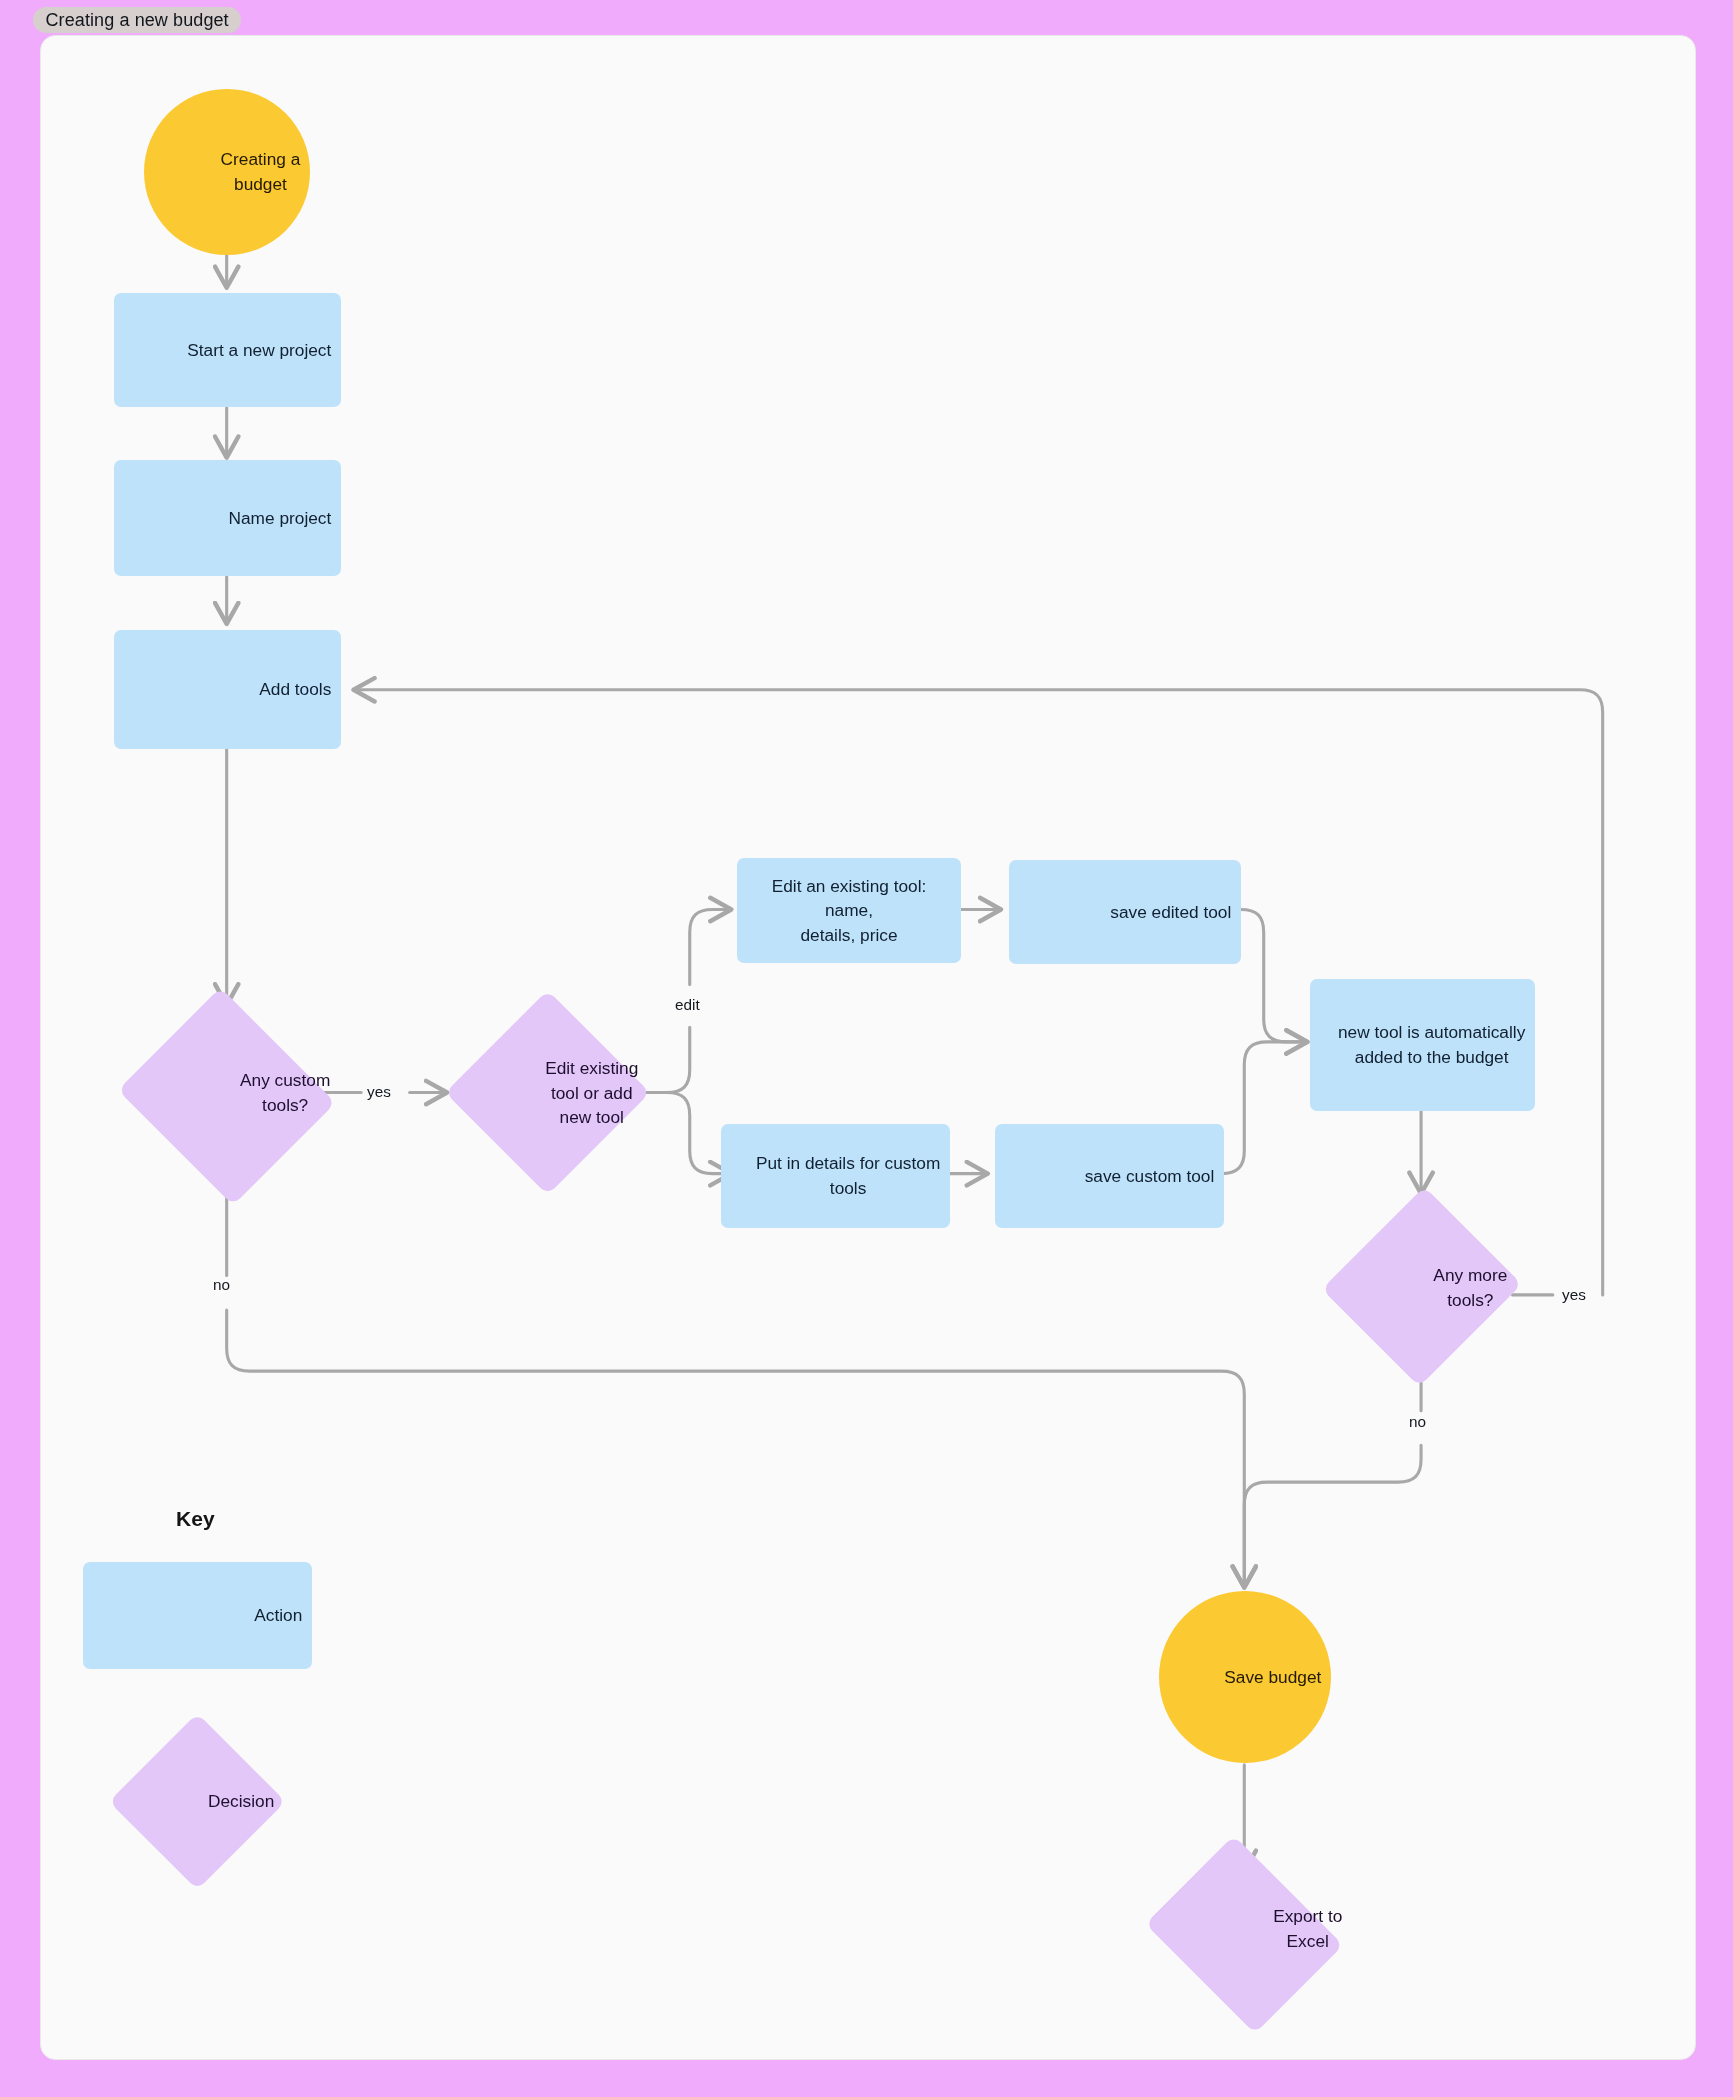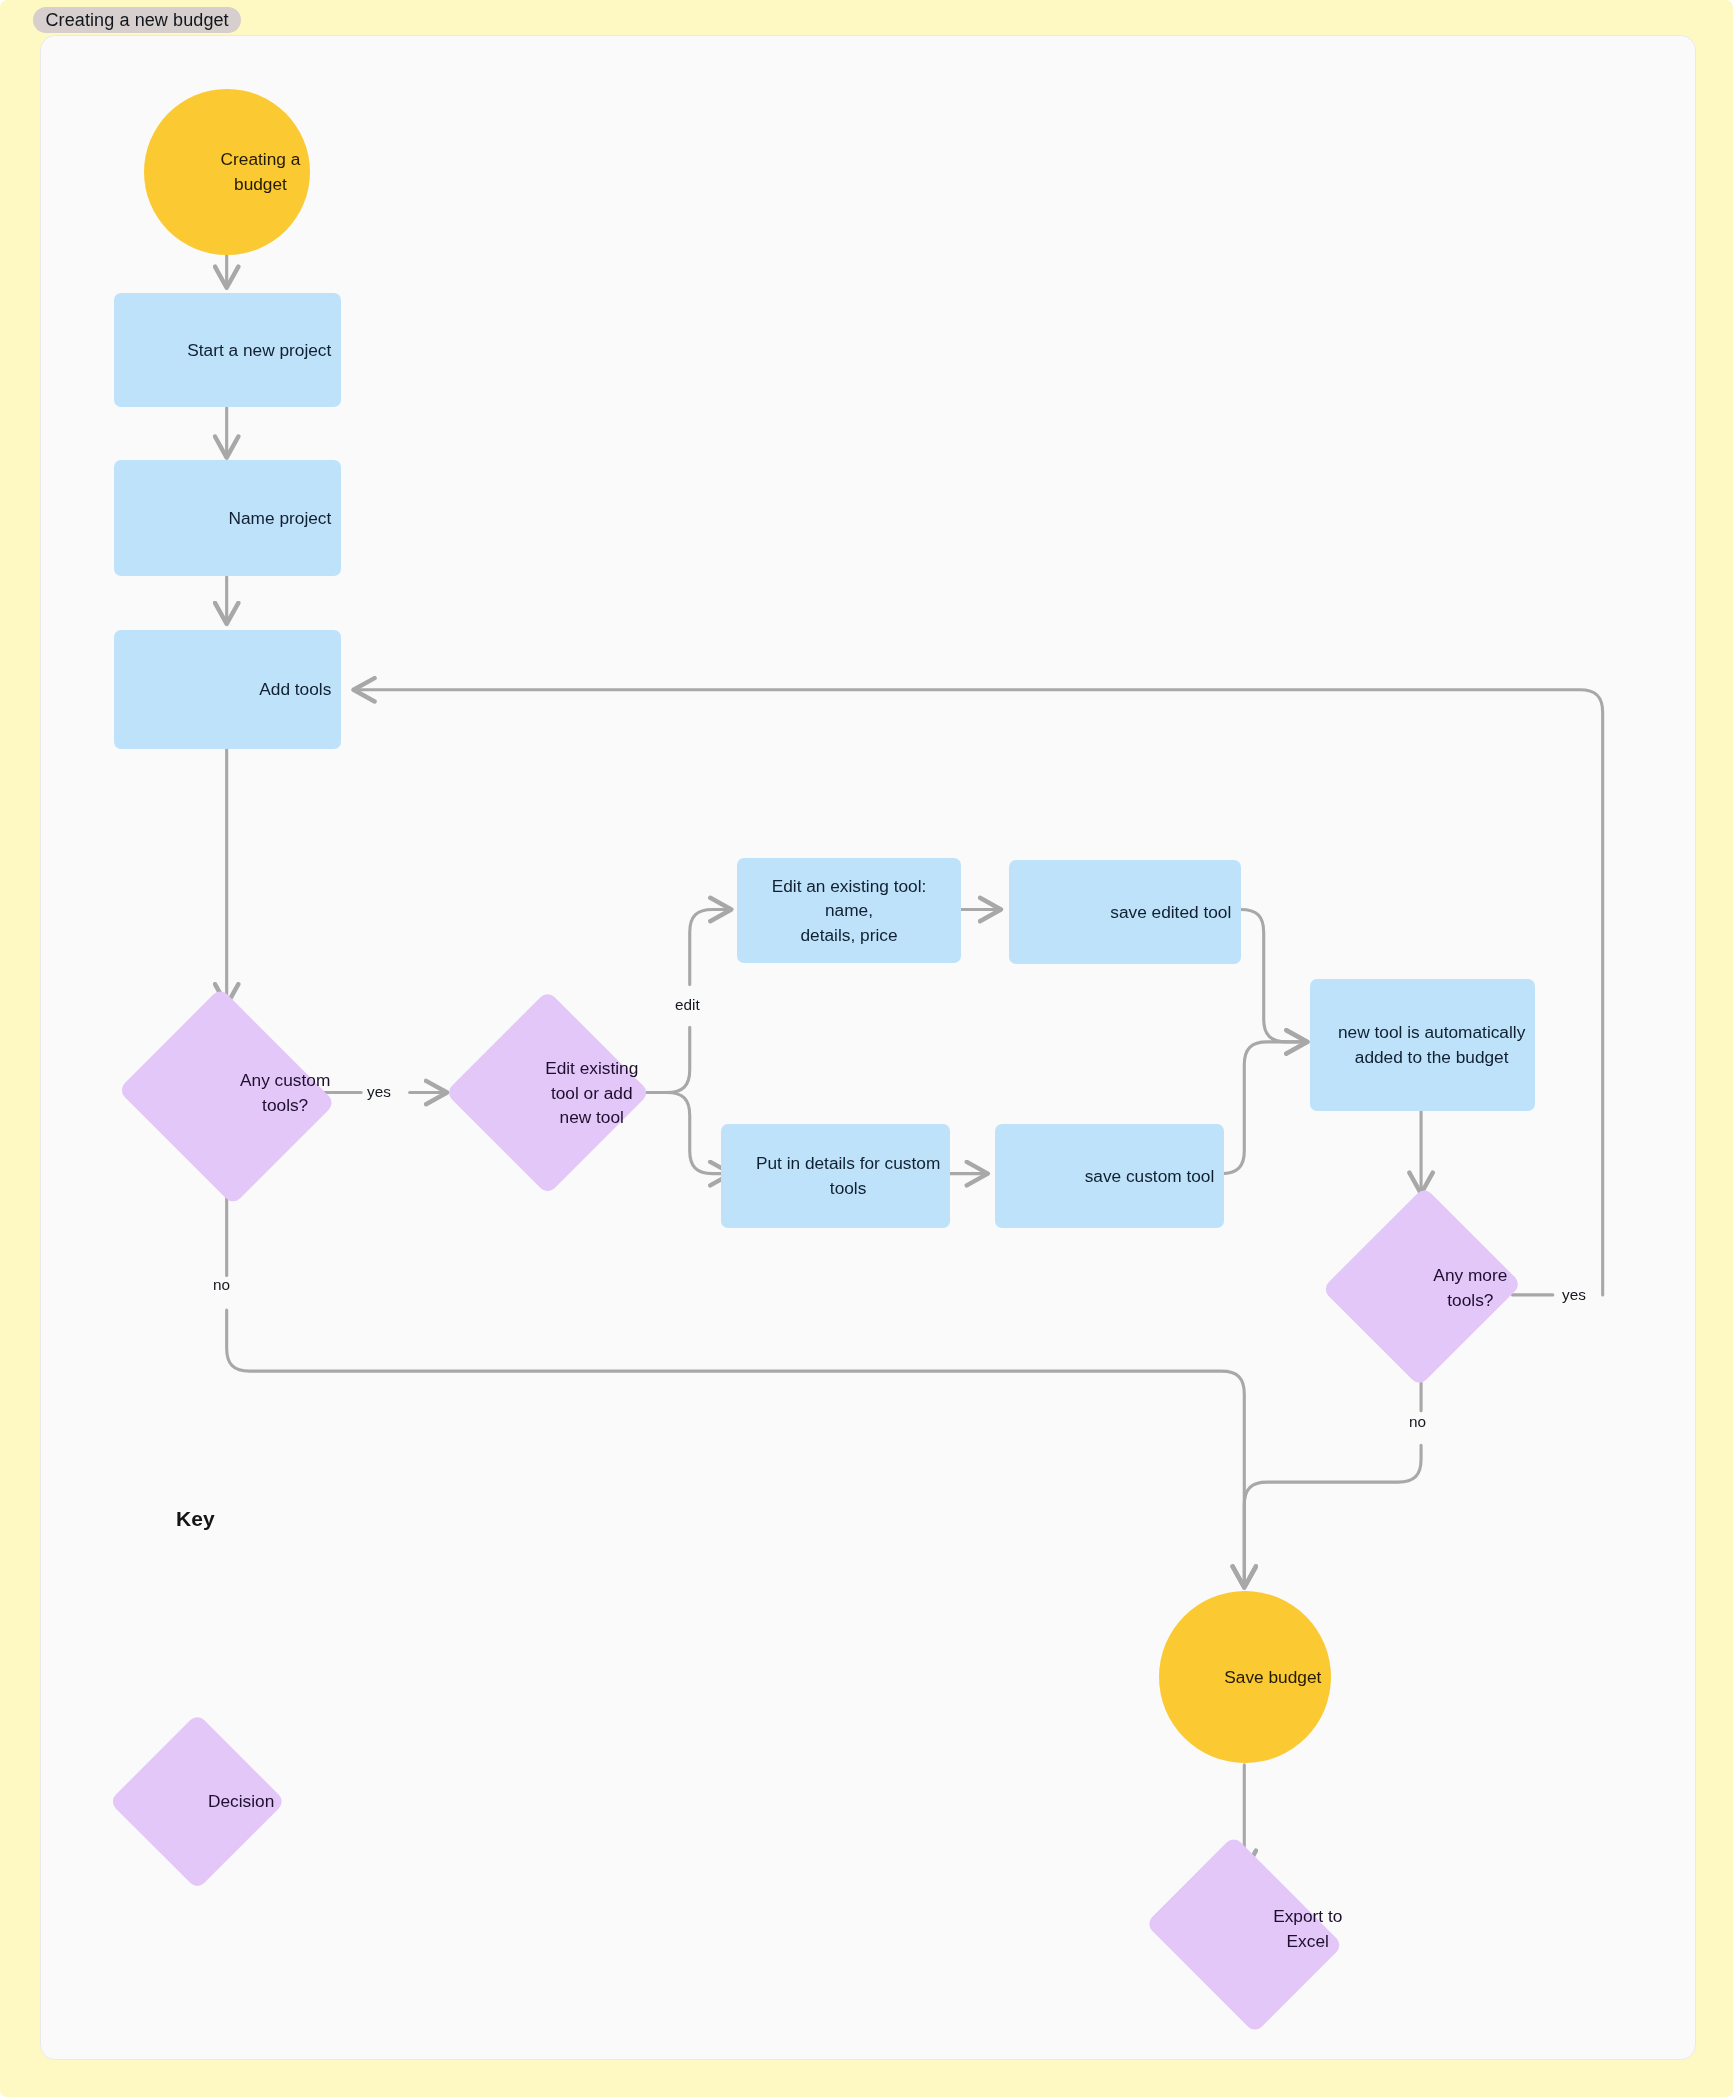--- a/index.html
+++ b/index.html
@@ -5,23 +5,22 @@
   html, body {
     margin: 0;
     padding: 0;
     background: #ffffff;
     font-family: "Liberation Sans", sans-serif;
   }
   #page {
     position: relative;
     width: 1733px;
     height: 2097px;
-    background: #fef9c3;
+    background: #f0abfc;
     overflow: hidden;
-    border-radius: 7px;
   }
   
   #title-pill {
     position: absolute;
     left: 33px;
     top: 7px;
     height: 26px;
     padding: 0 12.5px;
     display: flex;
     align-items: center;
@@ -286,20 +285,23 @@
   <div class="edge-label" style="left:213px; top:1276px;">no</div>
 
   <div class="edge-label" style="left:675px; top:996px;">edit</div>
 
   <div class="edge-label" style="left:1562px; top:1286px;">yes</div>
 
   <div class="edge-label" style="left:1409px; top:1413px;">no</div>
 
   <div id="key-heading" style="left:176px; top:1507px;">Key</div>
 
+  <div class="node node-action" style="left:83px; top:1562px; width:229px; height:107px;">
+    <span class="label">Action</span>
+  </div>
 
   <div class="node node-decision" style="left:111px; top:1715px; width:173px; height:173px;">
     <div class="diamond-shape">
         <div></div>
       </div>
     <span class="label">Decision</span>
   </div>
 
 </div>
 

